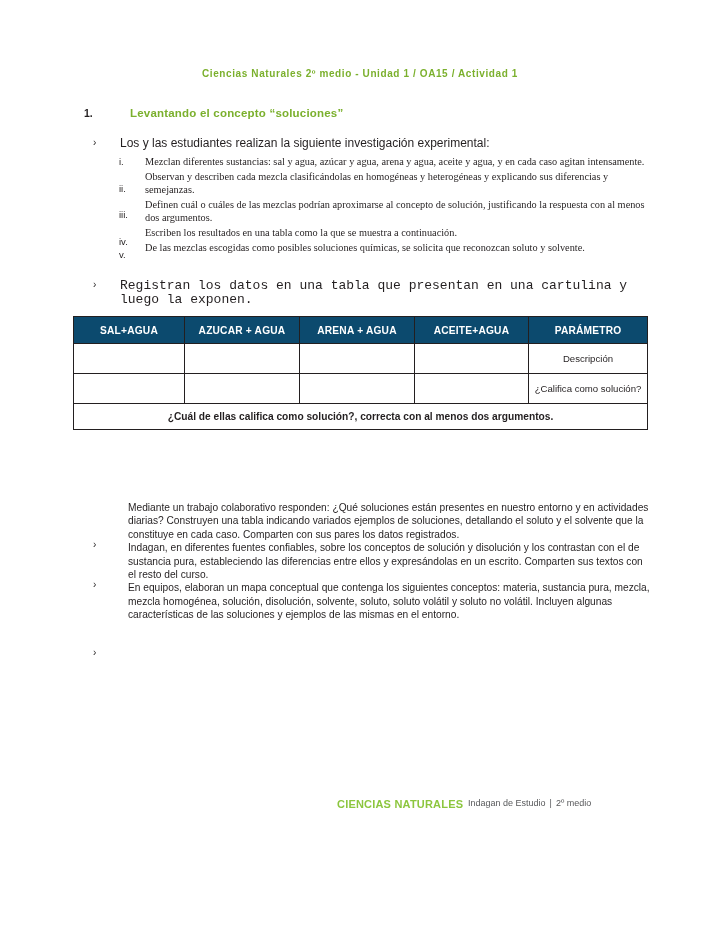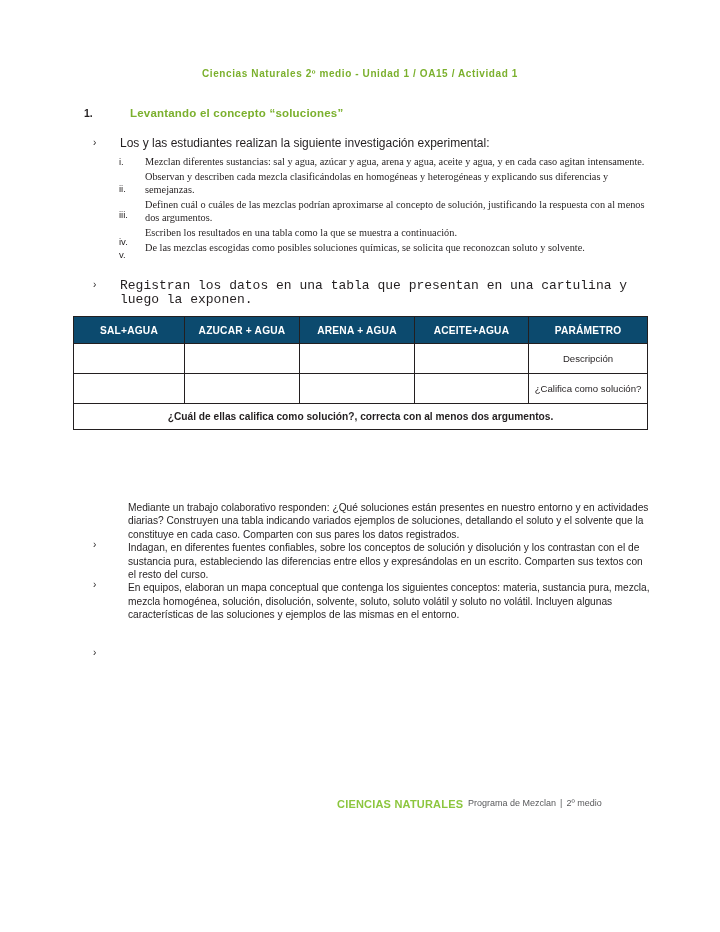--- a/index.html
+++ b/index.html
@@ -270,17 +270,17 @@
 
   <div class="para-block">
     <p>Mediante un trabajo colaborativo responden: ¿Qué soluciones están presentes en nuestro entorno y en actividades diarias? Construyen una tabla indicando variados ejemplos de soluciones, detallando el soluto y el solvente que la constituye en cada caso. Comparten con sus pares los datos registrados.</p>
     <p>Indagan, en diferentes fuentes confiables, sobre los conceptos de solución y disolución y los contrastan con el de sustancia pura, estableciendo las diferencias entre ellos y expresándolas en un escrito. Comparten sus textos con el resto del curso.</p>
     <p>En equipos, elaboran un mapa conceptual que contenga los siguientes conceptos: materia, sustancia pura, mezcla, mezcla homogénea, solución, disolución, solvente, soluto, soluto volátil y soluto no volátil. Incluyen algunas características de las soluciones y ejemplos de las mismas en el entorno.</p>
   </div>
 
   <div class="footer">
     <span class="footer-left">CIENCIAS NATURALES</span>
     <span class="footer-right">
-      <span>Programa de Mezclan</span><span class="footer-sep">|</span><span>2º medio</span>
+      <span>Indagan de Estudio</span><span class="footer-sep">|</span><span>2º medio</span>
     </span>
   </div>
 
 </div>
 
 </body></html>

